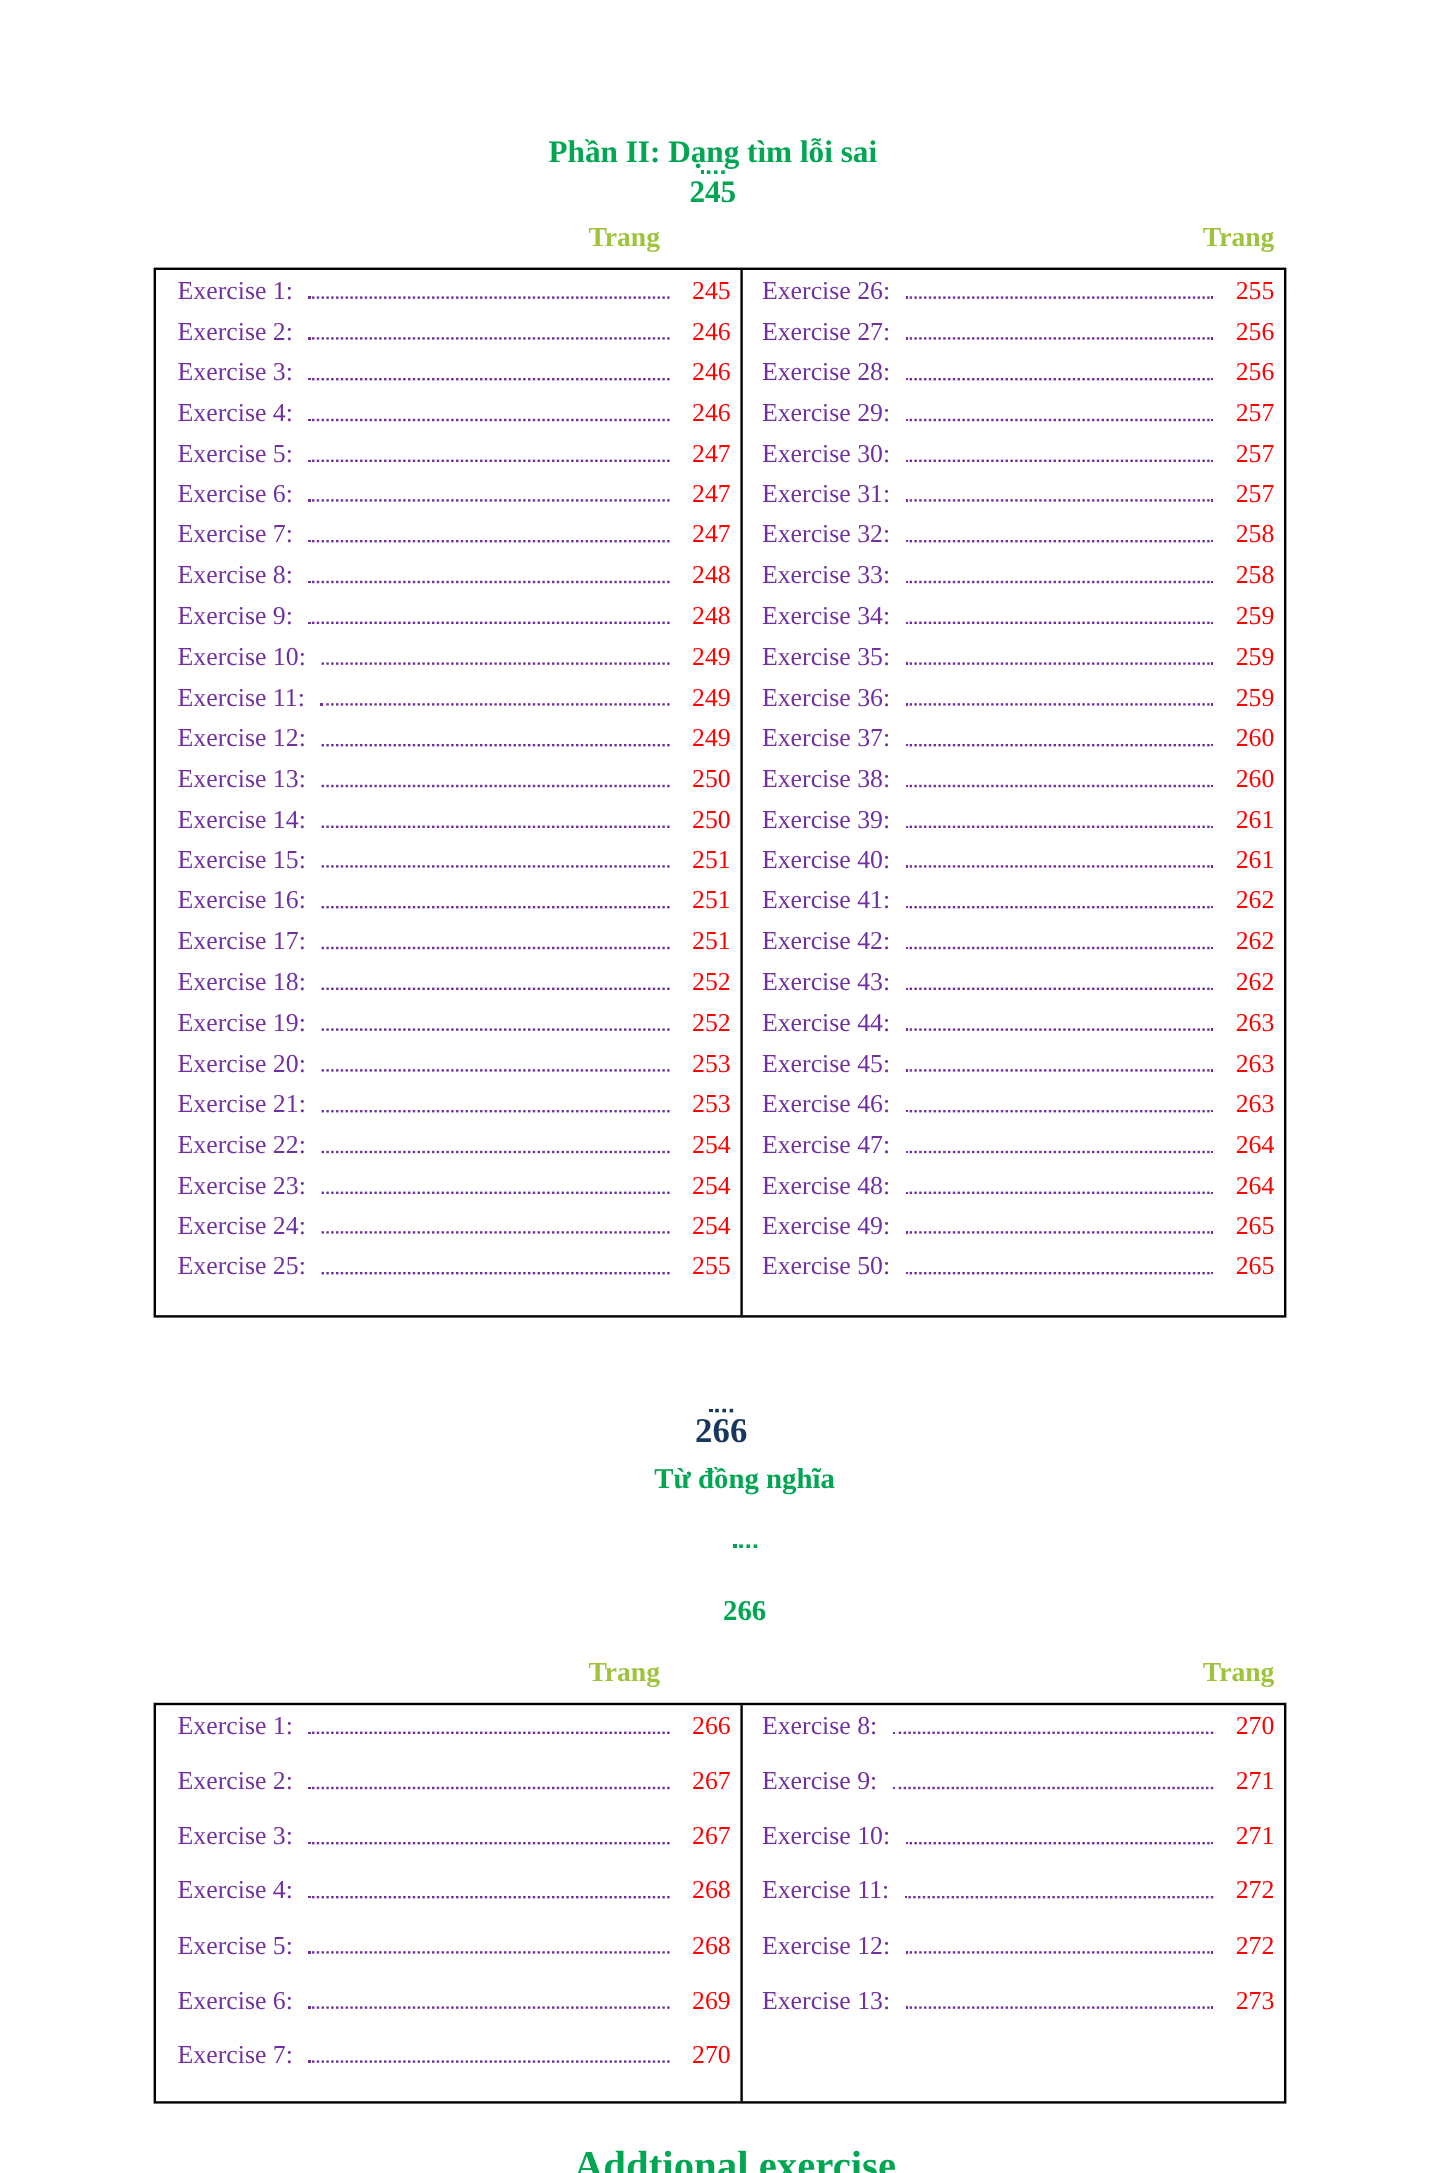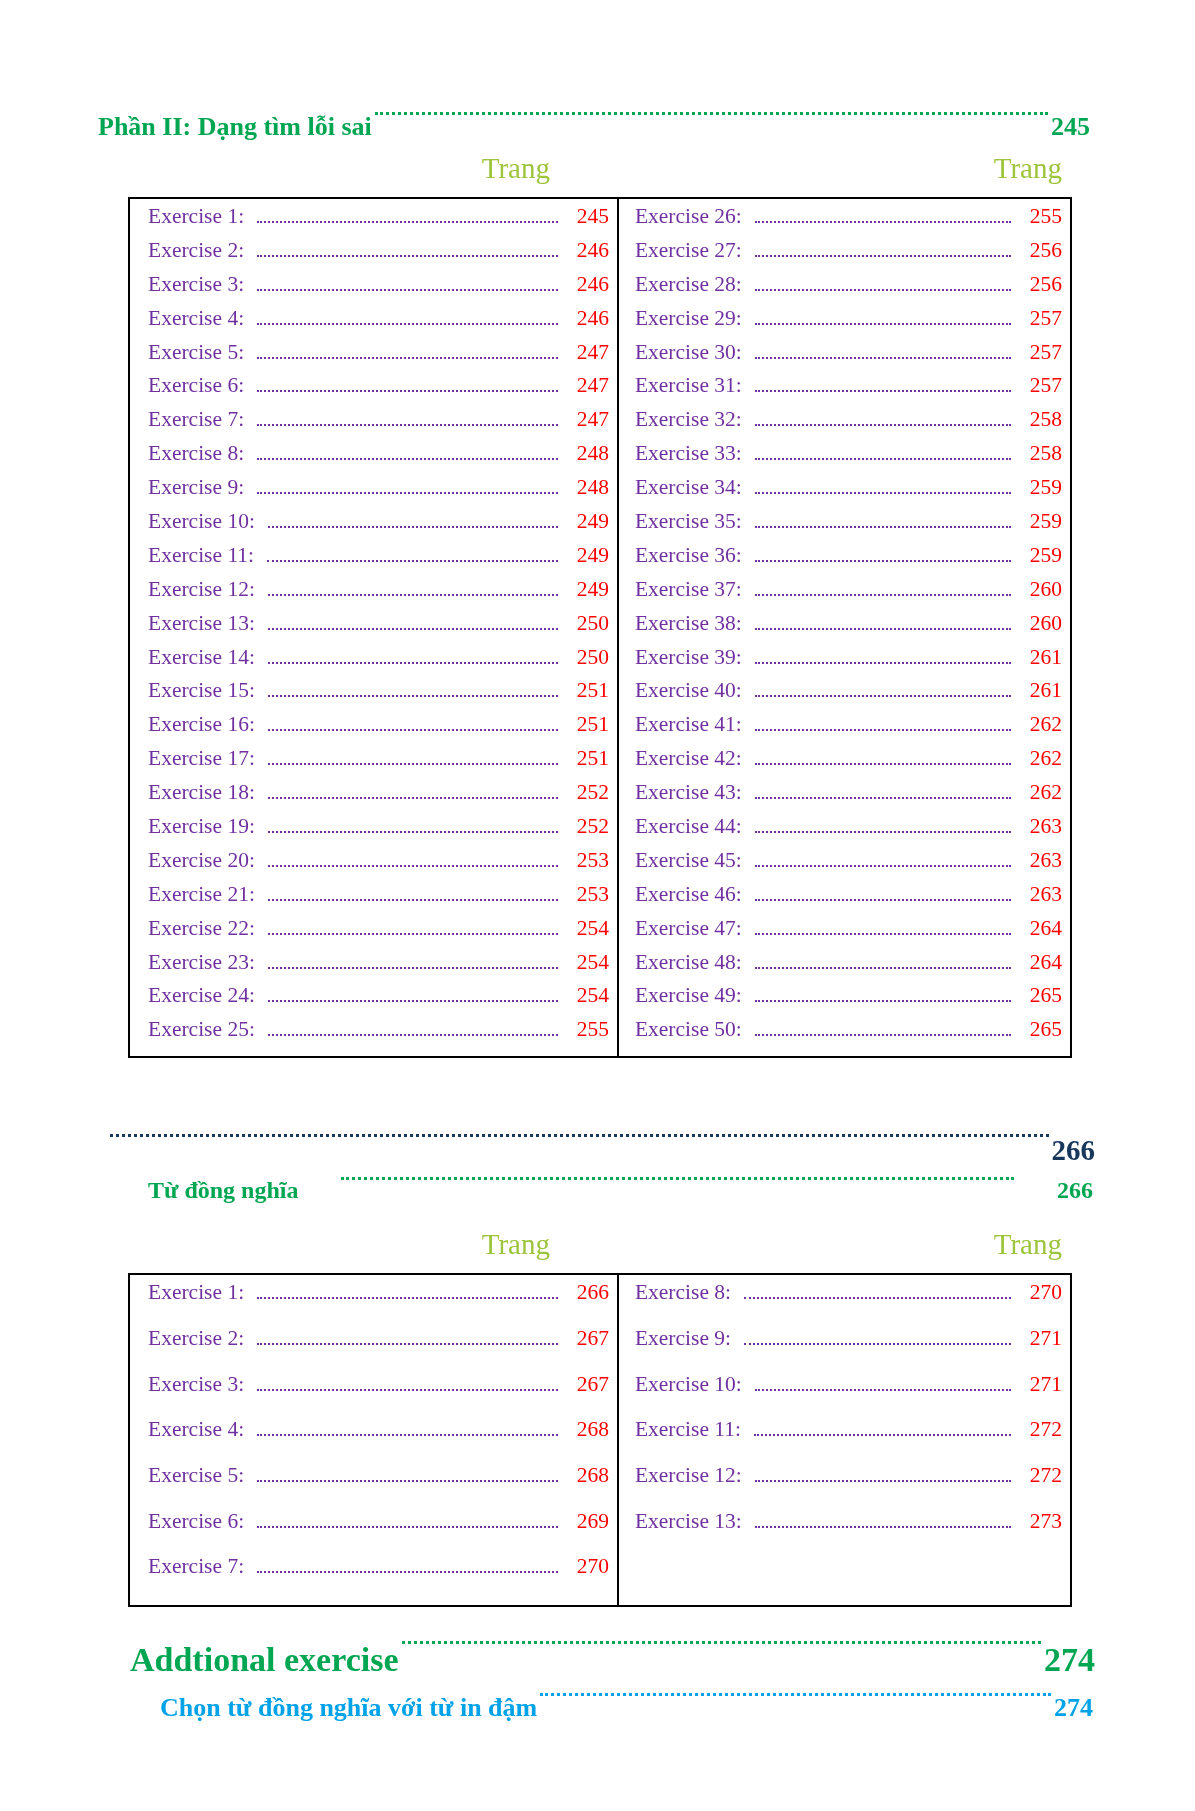--- a/index.html
+++ b/index.html
@@ -4,56 +4,56 @@
 <style>
   html,body{margin:0;padding:0;background:#ffffff;}
   .page{
     position:relative;
     width:1195px;height:1811px;
     background:#ffffff;
     font-family:"Liberation Serif","DejaVu Serif",serif;
     overflow:hidden;
     box-sizing:border-box;
   }
-  .dotline{display:flex;align-items:flex-start;}
+  .dotline{display:flex;align-items:center;flex-direction:column;}
   .leader{
     flex:1;
     min-width:20px;
     border-bottom:3px dotted currentColor;
     margin:0 3px;
   }
   
   .h-sec1{
     margin:112px 105px 0 98px;
     color:var(--section-green);
     font-size:26px;font-weight:bold;
   }
   .h-sec1 .leader{color:var(--section-green);}
   
   .trang-row{
     display:flex;
     margin:10px 0 0 128px;
     width:944px;
     color:var(--trang-green);
-    font-size:29px;font-weight:normal;
+    font-size:23px;font-weight:bold;
   }
   .trang-row .tl{width:464px;text-align:right;padding-right:42px;box-sizing:border-box;}
   .trang-row .tr{width:480px;text-align:right;padding-right:10px;box-sizing:border-box;}
   
   .toc-table{
     display:flex;
     margin-left:128px;
     width:944px;
     border:2px solid #000000;
     box-sizing:border-box;
   }
   .toc-table{margin-top:12px;}
   .col{box-sizing:border-box;}
   .col.left{width:518px;border-right:2px solid #000000;padding:5px 8px 5px 18px;}
-  .col.right{width:478px;padding:5px 8px 5px 16px;}
+  .col.right{width:478px;padding:5px 8px 19px 16px;}
   .toc-row{
     display:flex;align-items:baseline;
     color:var(--exercise-purple);
     font-size:21.5px;
   }
   .t1 .toc-row{height:33.9px;}
   .t2 .toc-row{height:45.7px;}
   .toc-row .ex{white-space:nowrap;padding-right:10px;}
   .toc-row .leader{color:var(--exercise-purple);border-bottom-width:2.6px;}
   .toc-row .pg{color:var(--page-red);min-width:44px;text-align:right;margin-left:4px;}

